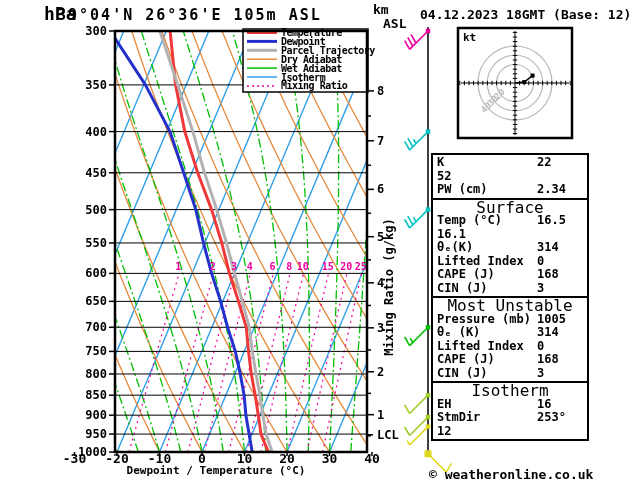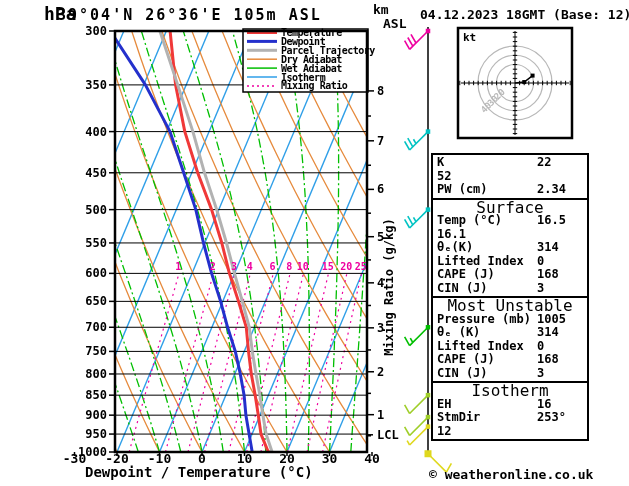--- a/index.html
+++ b/index.html
@@ -5,21 +5,21 @@
   html,body{margin:0;padding:0;background:#fff;}
   #canvas{position:relative;width:629px;height:486px;background:#fff;overflow:hidden;
           font-family:"DejaVu Sans Mono","Liberation Mono",monospace;color:#000;}
   .abs{position:absolute;white-space:nowrap;}
   .b{font-weight:bold;}
   #title{left:57px;top:6px;font-size:15px;letter-spacing:2px;}
   #datetime{left:420px;top:7px;font-size:13px;letter-spacing:0;}
   #hpa{left:44px;top:3px;font-size:18px;}
   #km{left:373px;top:2px;font-size:13px;}
   #asl{left:372px;top:16px;font-size:13px;margin-left:11px;}
-  #xaxis-title{left:85px;top:464px;width:262px;font-size:14px;}
+  #xaxis-title{left:85px;top:464px;width:262px;text-align:center;font-size:11px;}
   #mixlabel{left:389px;top:287px;transform:translate(-50%,-50%) rotate(-90deg);font-size:12px;}
   #copyright{left:429px;top:467px;font-size:13px;}
   #panel{left:431px;top:155px;width:158px;}
   .sec{border:2px solid #000;margin-top:-2px;padding:1px 0;background:#fff;}
   .sec-h{text-align:center;font-size:16px;font-weight:normal;line-height:13.5px;}
   .row{display:flex;padding:0 4px;font-size:12px;font-weight:bold;line-height:13.5px;}
   .row .lab{flex:1;}
   .row .val{width:46px;text-align:left;}
   svg text{font-family:"DejaVu Sans Mono","Liberation Mono",monospace;font-weight:bold;}
 </style>

